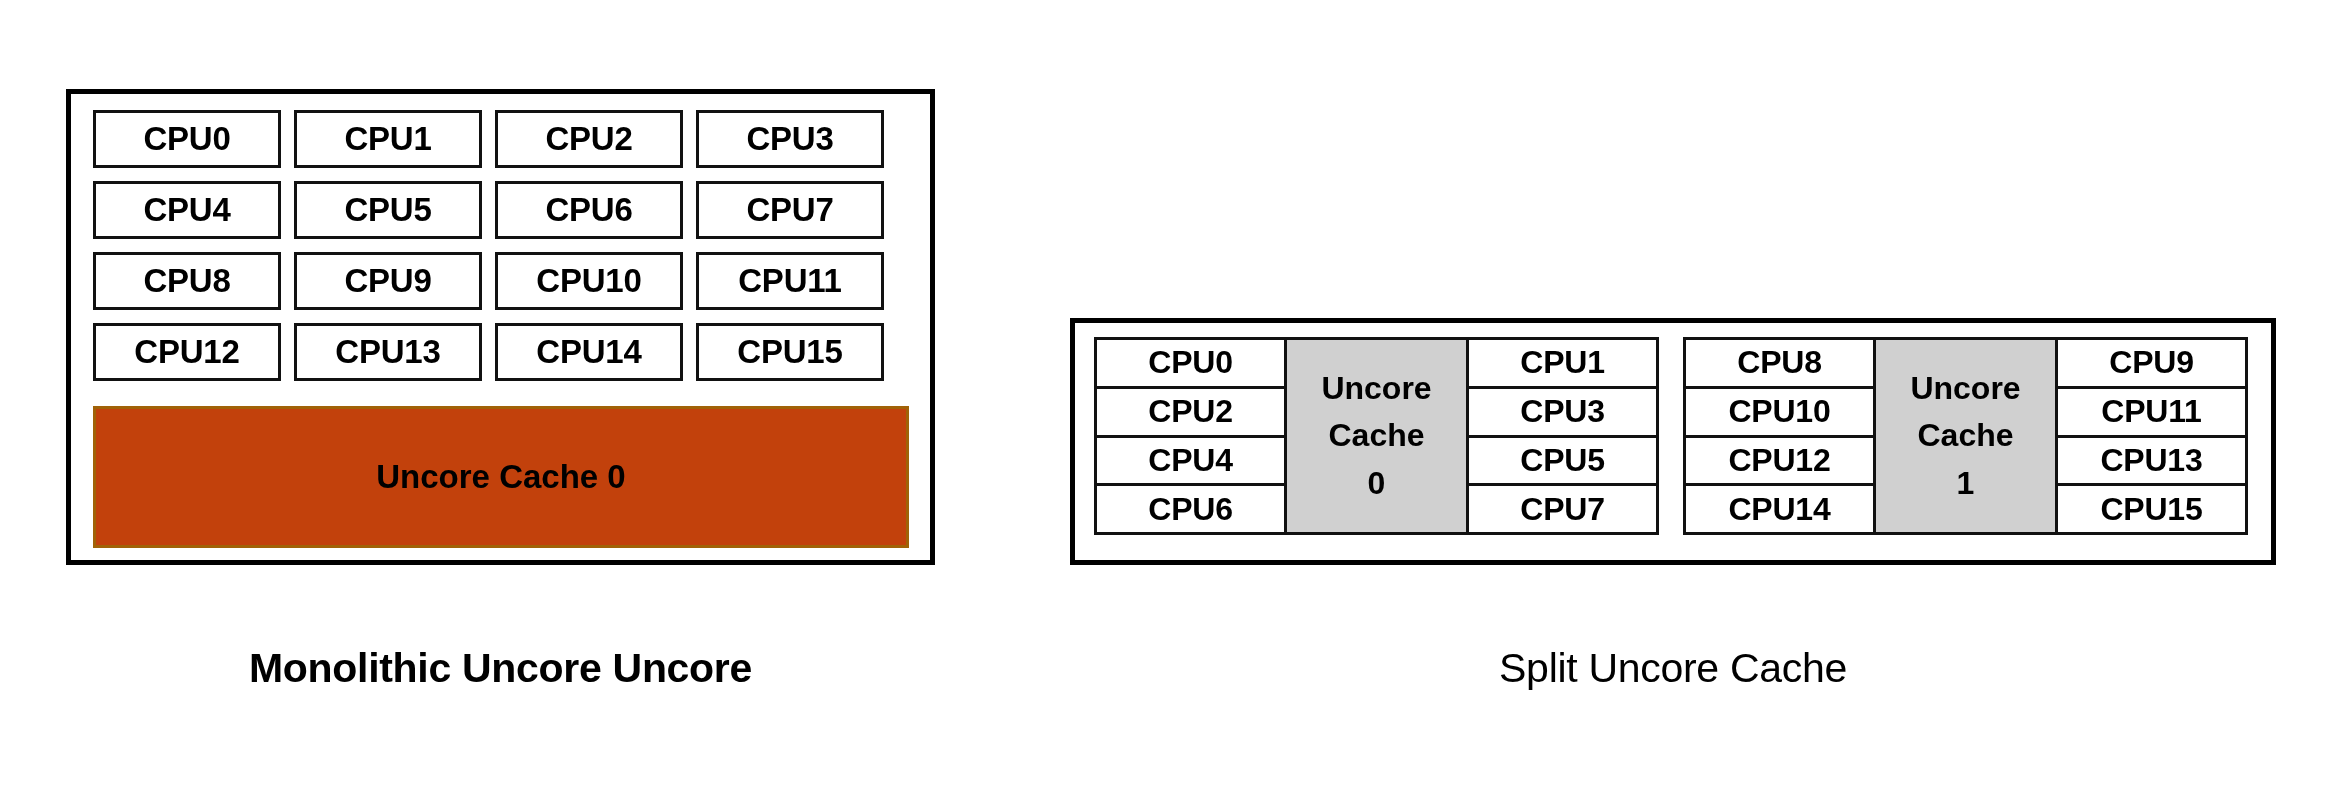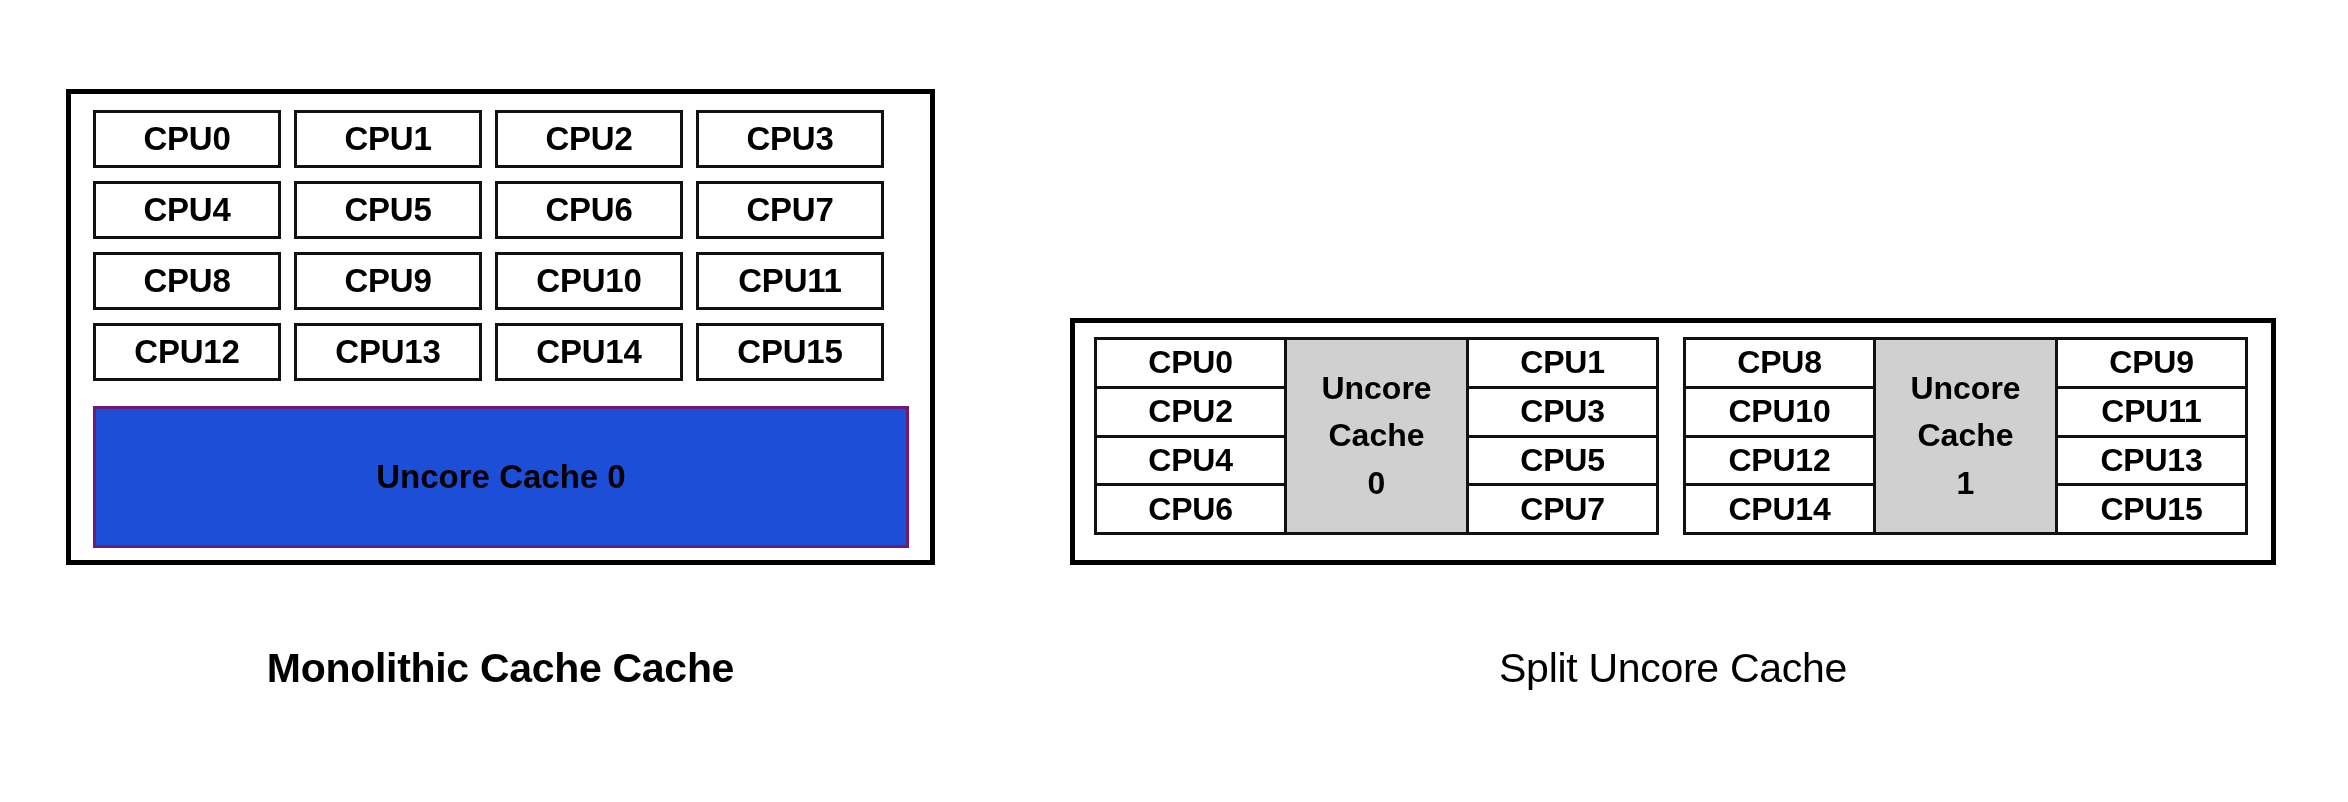--- a/index.html
+++ b/index.html
@@ -49,22 +49,22 @@
     font-weight: bold;
     letter-spacing: -0.2px;
   }
   #monolithic-uncore-cache-0 {
     position: absolute;
     left: 22px;
     top: 312px;
     width: 816px;
     height: 142px;
     box-sizing: border-box;
-    border: 3px solid #701a75;
-    background: #1d4ed8;
+    border: 3px solid #a16207;
+    background: #c2410c;
     display: flex;
     align-items: center;
     justify-content: center;
     font-size: 33px;
     font-weight: bold;
   }
   #monolithic-caption {
     position: absolute;
     left: 66px;
     top: 645px;
@@ -164,21 +164,21 @@
     <div class="mono-cpu-cell">CPU11</div>
     <div class="mono-cpu-cell">CPU12</div>
     <div class="mono-cpu-cell">CPU13</div>
     <div class="mono-cpu-cell">CPU14</div>
     <div class="mono-cpu-cell">CPU15</div>
   </div>
 
   <div id="monolithic-uncore-cache-0">Uncore Cache 0</div>
 </div>
 
-<div id="monolithic-caption">Monolithic Cache Cache</div>
+<div id="monolithic-caption">Monolithic Uncore Uncore</div>
 
 <div id="split-panel">
   <div id="split-groups">
 
     <div class="split-group">
       <div class="split-col">
         <div class="split-cpu-cell">CPU0</div>
         <div class="split-cpu-cell">CPU2</div>
         <div class="split-cpu-cell">CPU4</div>
         <div class="split-cpu-cell">CPU6</div>

